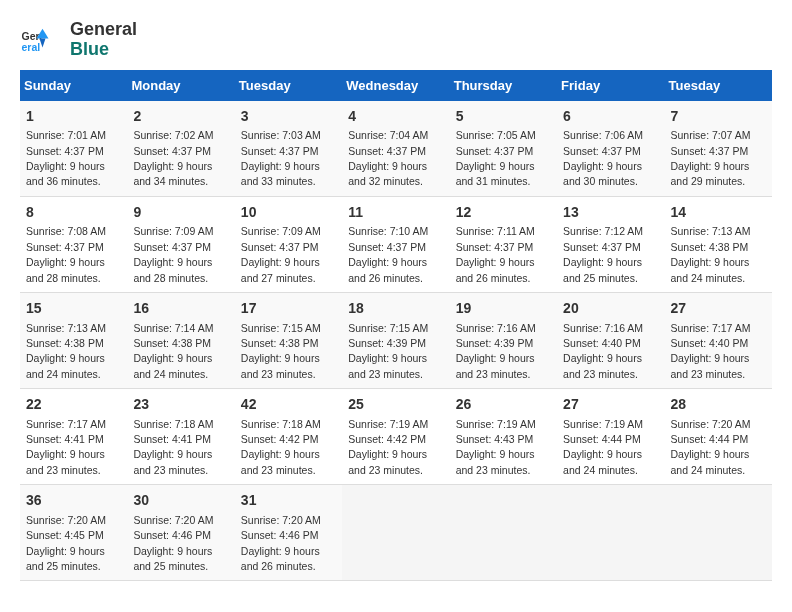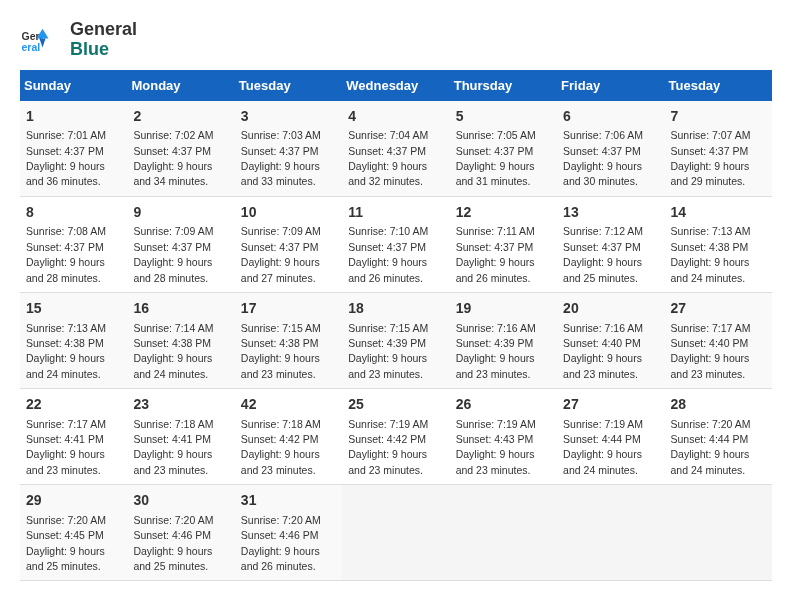--- a/index.html
+++ b/index.html
@@ -177,21 +177,21 @@
         <td><span class="day-num">25</span>
 <span class="cell-text">Sunrise: 7:19 AM<br>Sunset: 4:42 PM<br>Daylight: 9 hours and 23 minutes.</span></td>
         <td><span class="day-num">26</span>
 <span class="cell-text">Sunrise: 7:19 AM<br>Sunset: 4:43 PM<br>Daylight: 9 hours and 23 minutes.</span></td>
         <td><span class="day-num">27</span>
 <span class="cell-text">Sunrise: 7:19 AM<br>Sunset: 4:44 PM<br>Daylight: 9 hours and 24 minutes.</span></td>
         <td><span class="day-num">28</span>
 <span class="cell-text">Sunrise: 7:20 AM<br>Sunset: 4:44 PM<br>Daylight: 9 hours and 24 minutes.</span></td>
       </tr>
       <tr>
-        <td><span class="day-num">29</span>
+        <td><span class="day-num">36</span>
 <span class="cell-text">Sunrise: 7:20 AM<br>Sunset: 4:45 PM<br>Daylight: 9 hours and 25 minutes.</span></td>
         <td><span class="day-num">30</span>
 <span class="cell-text">Sunrise: 7:20 AM<br>Sunset: 4:46 PM<br>Daylight: 9 hours and 25 minutes.</span></td>
         <td><span class="day-num">31</span>
 <span class="cell-text">Sunrise: 7:20 AM<br>Sunset: 4:46 PM<br>Daylight: 9 hours and 26 minutes.</span></td>
         <td class="empty-cell"></td>
         <td class="empty-cell"></td>
         <td class="empty-cell"></td>
         <td class="empty-cell"></td>
       </tr>

